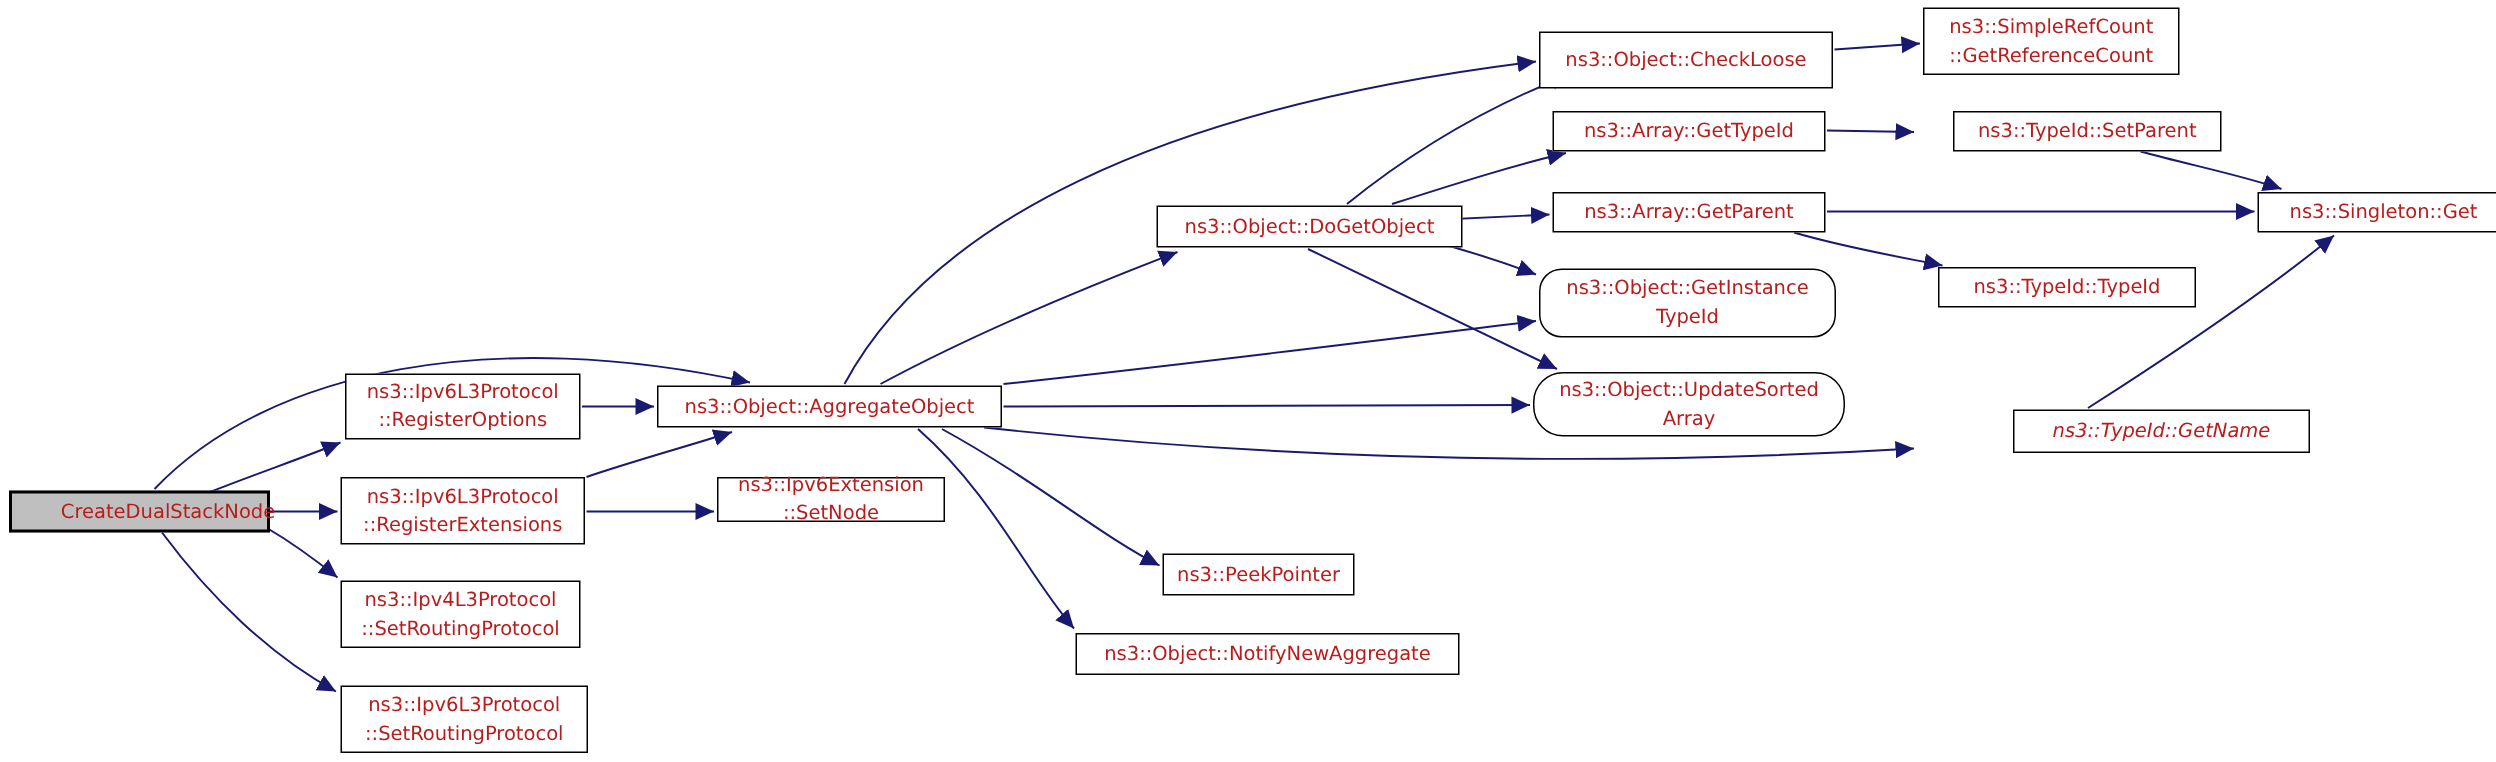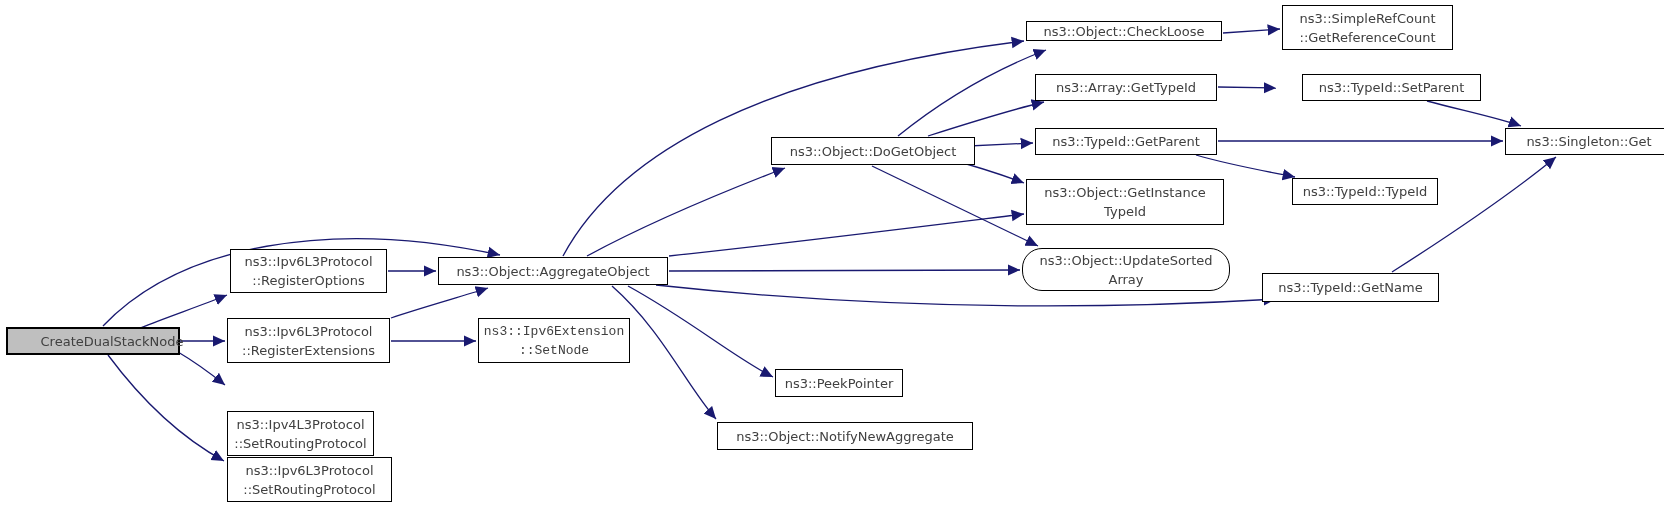--- a/index.html
+++ b/index.html
@@ -20,21 +20,21 @@
     left: 0;
     top: 0;
     width: 100%;
     height: 100%;
   }
   .node {
     position: absolute;
     box-sizing: border-box;
     background: #ffffff;
     border: 1px solid #000000;
-    color: #404040;
+    color: #b91c1c;
     display: flex;
     align-items: center;
     justify-content: center;
     text-align: center;
     font-size: 13px;
     line-height: 19px;
     white-space: pre-line;
     cursor: pointer;
   }
   .node.root {
@@ -85,37 +85,37 @@
         <path class="edge" d="M1427,101 C1460,110 1495,117 1521,126" stroke="#191970" marker-end="url(#arrowhead)"></path>
         <path class="edge" d="M1392,272 C1450,235 1512,193 1556,157" stroke="#191970" marker-end="url(#arrowhead)"></path>
       </g>
   </svg>
   <div id="nodes">
       <div class="node root" style="left: 6px; top: 327px; width: 174px; height: 28px; padding-left: 38px;">CreateDualStackNode</div>
       <div class="node" style="left: 230px; top: 249px; width: 157px; height: 44px;">ns3::Ipv6L3Protocol
 ::RegisterOptions</div>
       <div class="node" style="left: 227px; top: 318px; width: 163px; height: 45px;">ns3::Ipv6L3Protocol
 ::RegisterExtensions</div>
-      <div class="node" style="left: 227px; top: 387px; width: 147px; height: 45px; margin-top: 24px;">ns3::Ipv4L3Protocol
+      <div class="node" style="left: 227px; top: 387px; width: 160px; height: 45px;">ns3::Ipv4L3Protocol
 ::SetRoutingProtocol</div>
       <div class="node" style="left: 227px; top: 457px; width: 165px; height: 45px;">ns3::Ipv6L3Protocol
 ::SetRoutingProtocol</div>
       <div class="node" style="left: 438px; top: 257px; width: 230px; height: 28px;">ns3::Object::AggregateObject</div>
-      <div class="node" style="left: 478px; top: 318px; width: 152px; height: 45px; font-family: Liberation Mono, monospace;">ns3::Ipv6Extension
+      <div class="node" style="left: 478px; top: 318px; width: 152px; height: 30px;">ns3::Ipv6Extension
 ::SetNode</div>
       <div class="node" style="left: 743px; top: 137px; width: 204px; height: 28px; margin-left: 28px;">ns3::Object::DoGetObject</div>
       <div class="node" style="left: 775px; top: 369px; width: 128px; height: 28px;">ns3::PeekPointer</div>
       <div class="node" style="left: 717px; top: 422px; width: 256px; height: 28px;">ns3::Object::NotifyNewAggregate</div>
-      <div class="node" style="left: 1026px; top: 21px; width: 196px; height: 20px;">ns3::Object::CheckLoose</div>
+      <div class="node" style="left: 1026px; top: 21px; width: 196px; height: 38px;">ns3::Object::CheckLoose</div>
       <div class="node" style="left: 1035px; top: 74px; width: 182px; height: 27px;">ns3::Array::GetTypeId</div>
-      <div class="node" style="left: 1035px; top: 128px; width: 182px; height: 27px;">ns3::TypeId::GetParent</div>
-      <div class="node" style="left: 1026px; top: 179px; width: 198px; height: 46px;">ns3::Object::GetInstance
+      <div class="node" style="left: 1035px; top: 128px; width: 182px; height: 27px;">ns3::Array::GetParent</div>
+      <div class="node" style="left: 1026px; top: 179px; width: 198px; height: 46px; border-radius: 15px;">ns3::Object::GetInstance
 TypeId</div>
       <div class="node" style="left: 1022px; top: 248px; width: 208px; height: 43px; border-radius: 20px;">ns3::Object::UpdateSorted
 Array</div>
       <div class="node" style="left: 1282px; top: 5px; width: 171px; height: 45px;">ns3::SimpleRefCount
 ::GetReferenceCount</div>
       <div class="node" style="left: 1278px; top: 74px; width: 179px; height: 27px; margin-left: 24px;">ns3::TypeId::SetParent</div>
-      <div class="node" style="left: 1292px; top: 178px; width: 146px; height: 27px;">ns3::TypeId::TypeId</div>
+      <div class="node" style="left: 1292px; top: 178px; width: 172px; height: 27px;">ns3::TypeId::TypeId</div>
       <div class="node" style="left: 1505px; top: 128px; width: 168px; height: 27px;">ns3::Singleton::Get</div>
-      <div class="node" style="left: 1262px; top: 273px; width: 177px; height: 29px;">ns3::TypeId::GetName</div>
+      <div class="node" style="left: 1342px; top: 273px; width: 198px; height: 29px; font-style: italic;">ns3::TypeId::GetName</div>
     </div>
 </div>
 
 </body></html>

